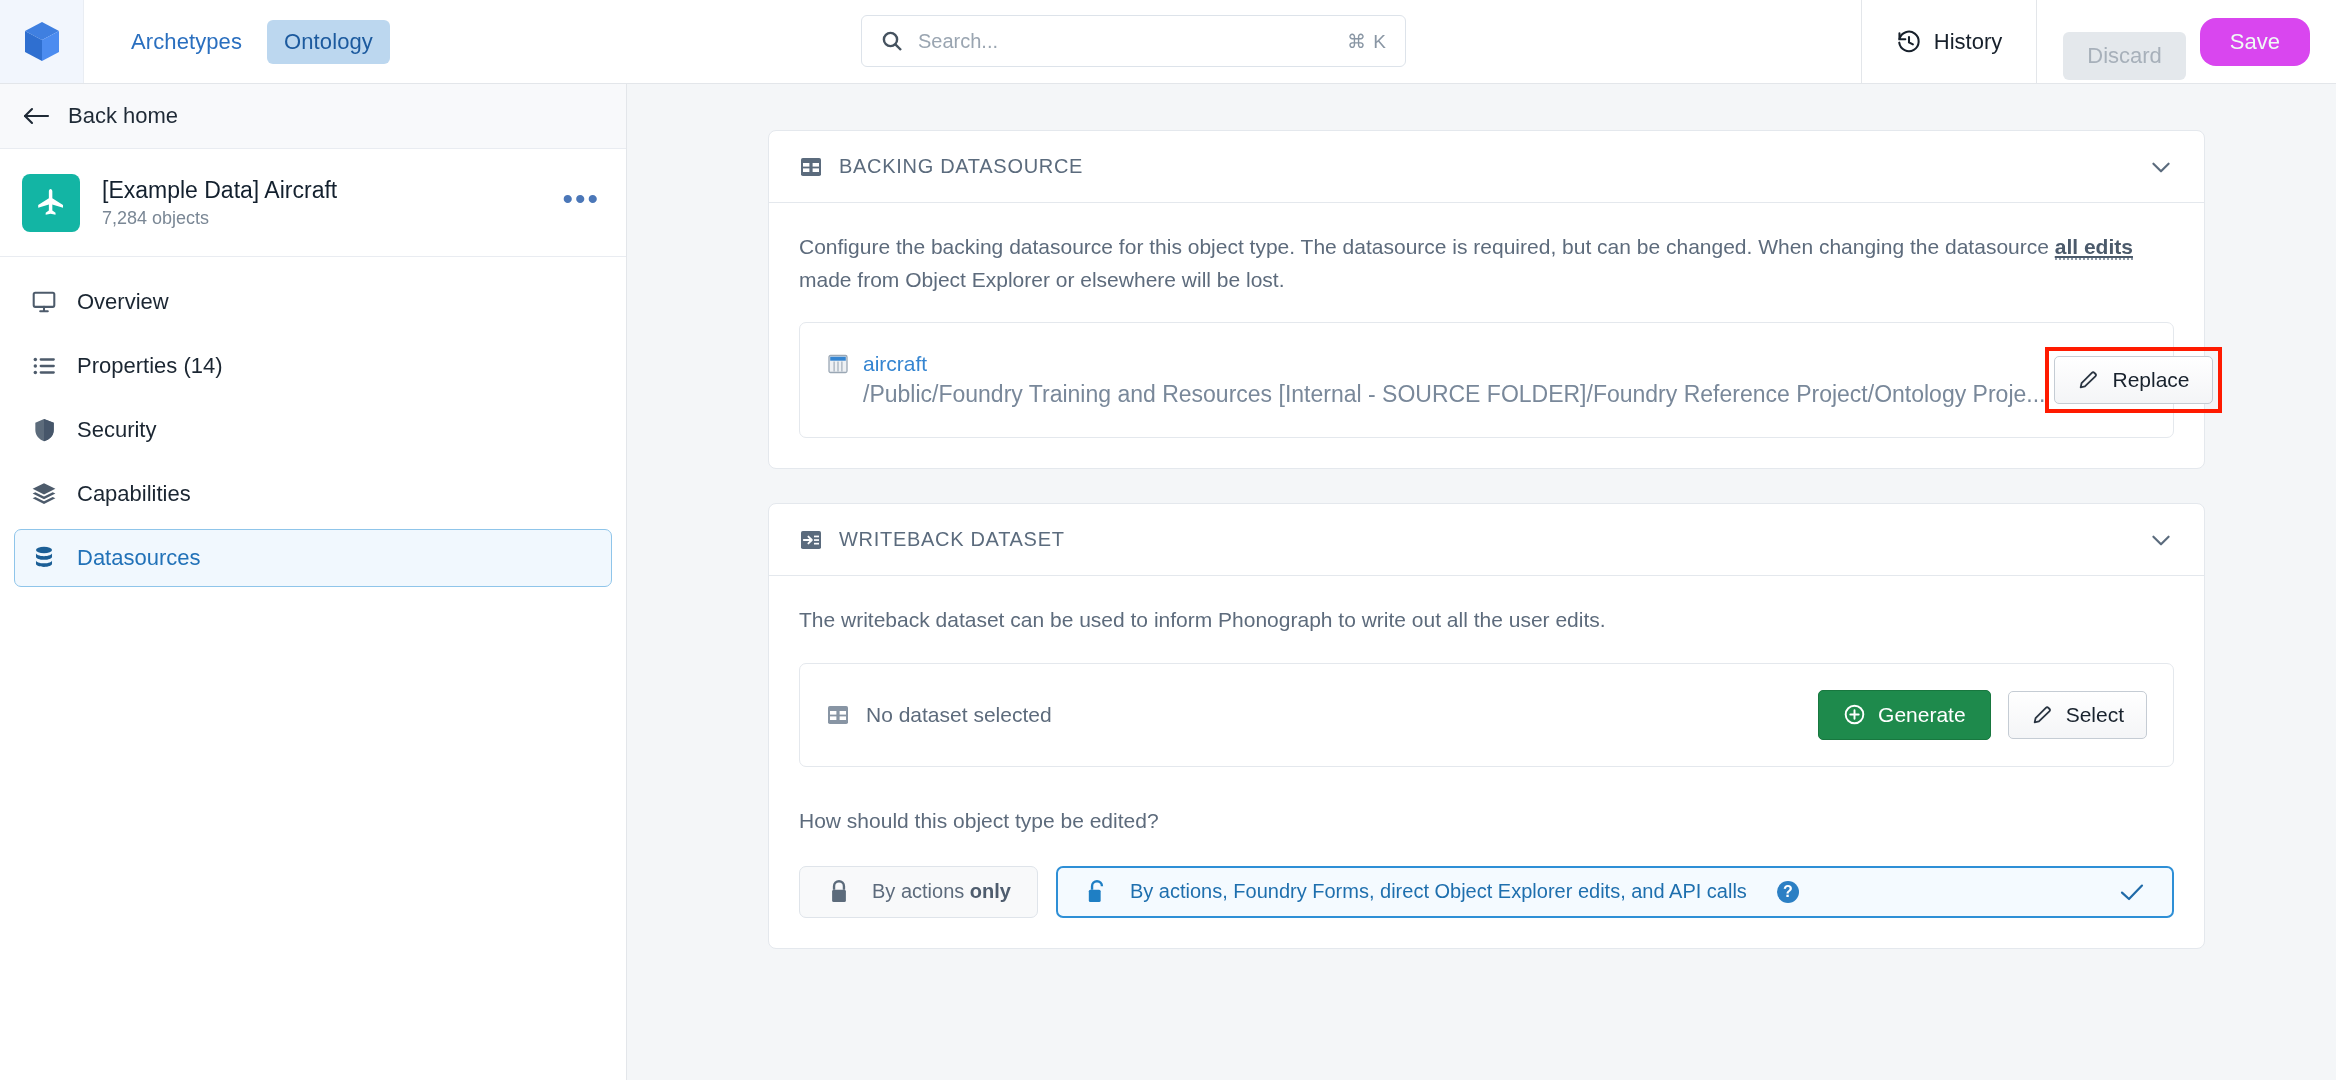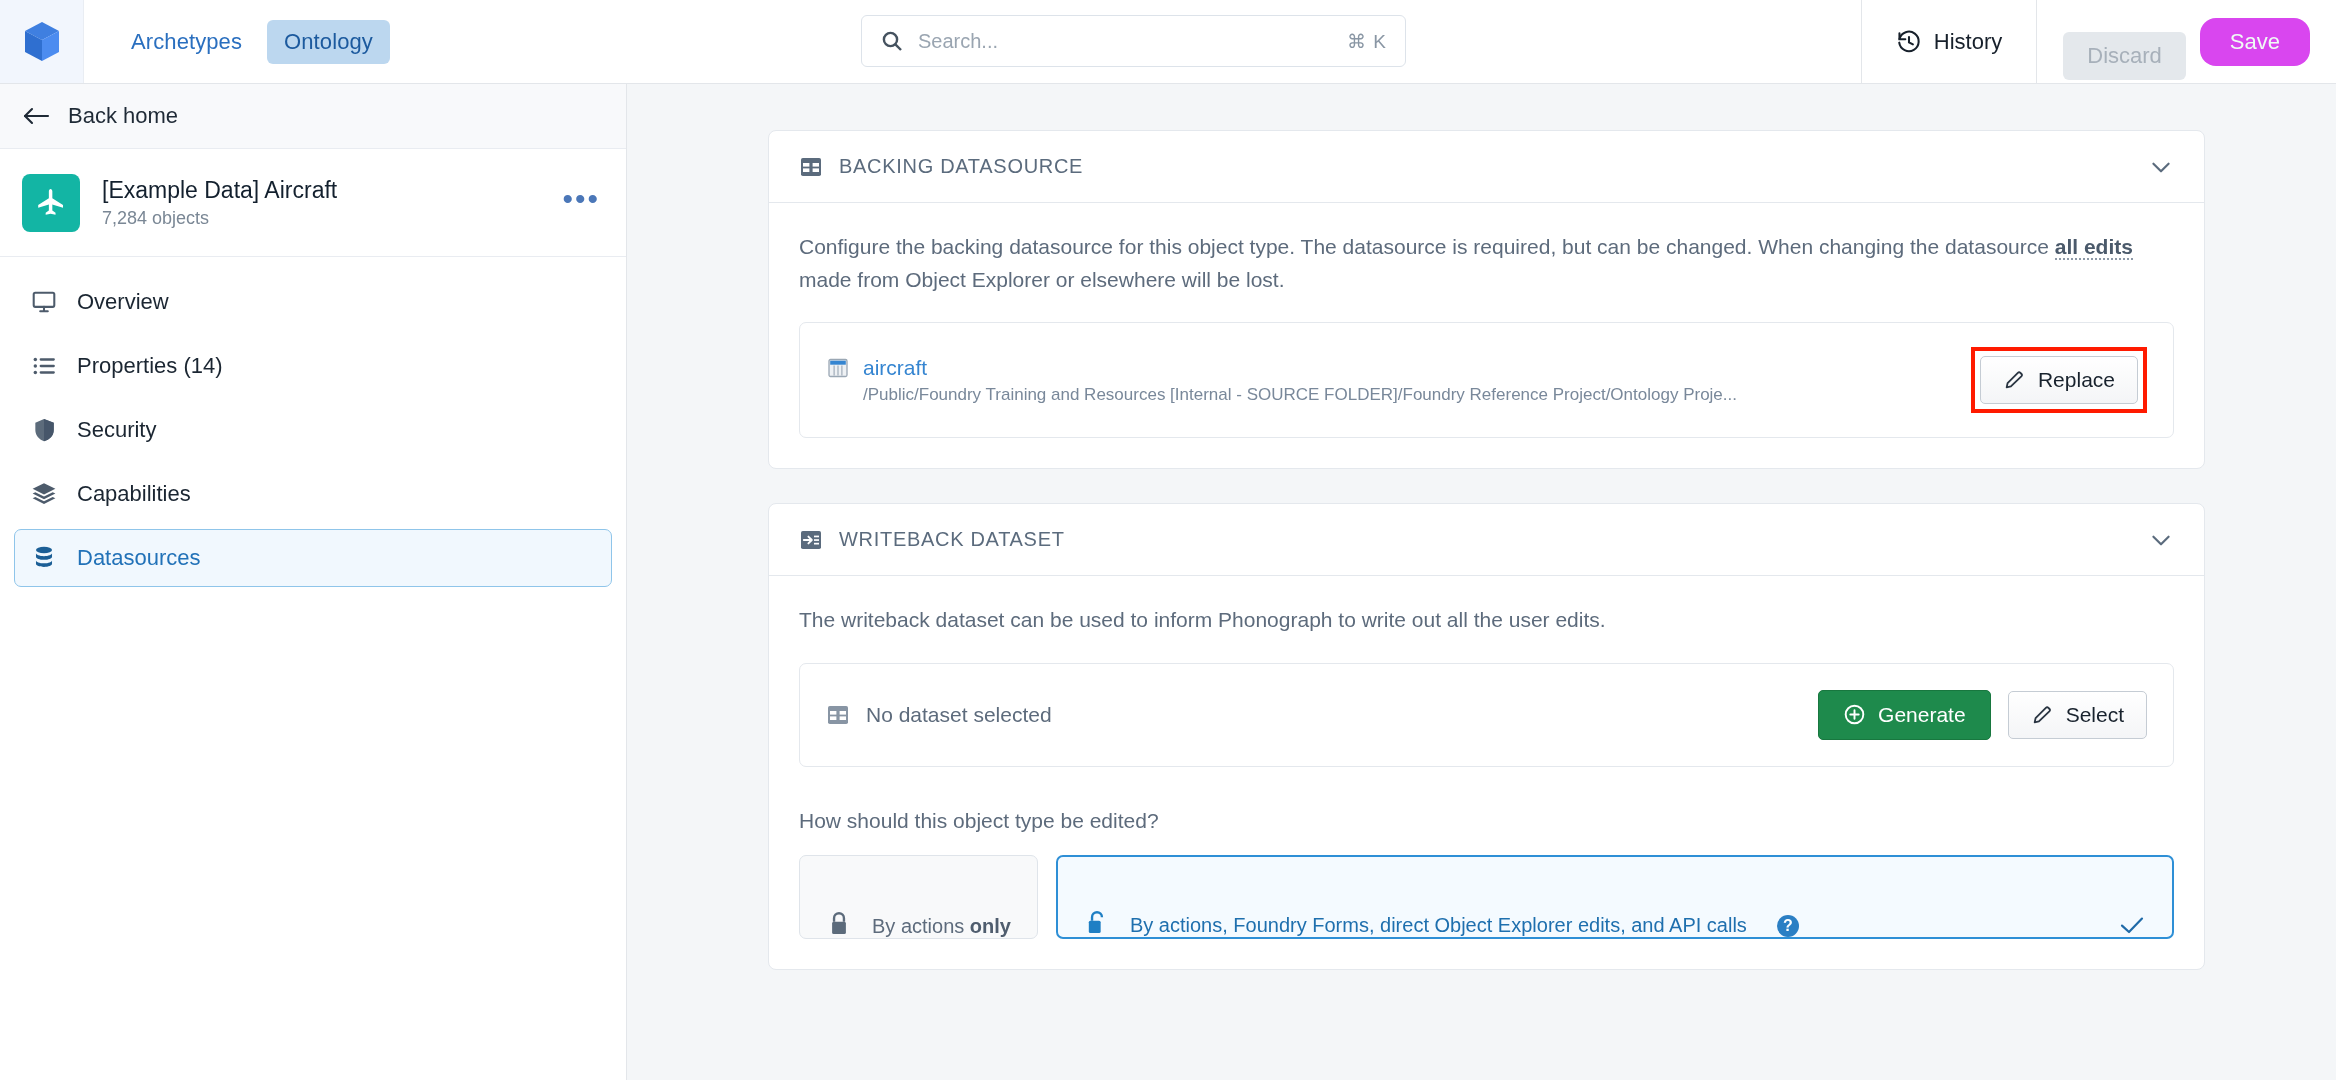--- a/index.html
+++ b/index.html
@@ -115,30 +115,30 @@
     height: 72px; display: flex; align-items: center; padding: 0 30px;
     border-bottom: 1px solid #e4e8ed;
   }
   .card-head .title {
     font-size: 20px; color: #5b6b7d; letter-spacing: .7px; margin-left: 16px;
     flex: 1; font-weight: 400;
   }
   .chev { cursor: pointer; }
   .card-body { padding: 28px 30px 30px 30px; }
   .desc { font-size: 21px; color: #5d6b7c; line-height: 1.55; }
-  .desc b { color: #4b5a6b; font-weight: 700; border-bottom: 2px dotted #8d99a7; }
+  .desc b { color: #4b5a6b; font-weight: 700; border-bottom: 2px dotted #8d99a7; text-decoration: underline; }
 
   .inner-box {
     border: 1px solid #e4e8ed; border-radius: 7px; margin-top: 26px;
     display: flex; align-items: center; padding: 24px 26px; min-height: 104px;
   }
   .ds-info { flex: 1; display: flex; flex-direction: column; }
   .ds-name-row { display: flex; align-items: center; gap: 13px; }
   .ds-name { font-size: 21px; color: #3585d1; cursor: pointer; }
-  .ds-path { font-size: 17px; color: #79889a; margin-top: 5px; margin-left: 37px;
+  .ds-path { font-size: 23px; color: #79889a; margin-top: 5px; margin-left: 37px;
              white-space: nowrap; overflow: hidden; }
 
   .replace-highlight {
     border: 4px solid #ff1a00; border-radius: 0; padding: 5px;
     display: inline-block;
   }
   .btn-outline {
     display: inline-flex; align-items: center; gap: 13px;
     background: linear-gradient(#ffffff,#f4f5f7);
     border: 1px solid #c5ccd4; border-radius: 5px;
@@ -152,22 +152,22 @@
     font-family: "Liberation Sans", sans-serif;
   }
   .wb-row-left { flex: 1; display: flex; align-items: center; gap: 16px; }
   .wb-none { font-size: 21px; color: #5d6b7c; }
   .wb-actions { display: flex; align-items: center; gap: 17px; }
 
   .edit-q { font-size: 21px; color: #5d6b7c; margin-top: 42px; }
   .choices { display: flex; gap: 18px; margin-top: 22px; }
   .choice {
     border: 1px solid #dfe4ea; border-radius: 7px; background: #f8f9fa;
-    display: flex; align-items: flex-end; padding: 0 26px; height: 84px;
-    cursor: pointer; gap: 20px;
+    display: flex; align-items: center; padding: 0 26px; height: 52px;
+    cursor: pointer; gap: 20px; margin-top: 11px;
   }
   .choice .ctext { font-size: 20px; color: #5d6b7c; white-space: nowrap; }
   .choice .ctext b { font-weight: 700; color: #4f5d6e; }
   .choice.sel {
     border: 2px solid #2e8fd6; background: #f4faff; flex: 1;
   }
   .choice.sel .ctext { color: #1e6fae; }
   .help-dot {
     width: 22px; height: 22px; border-radius: 50%; background: #2b7fc4;
     color: #fff; font-size: 16px; display: inline-flex; align-items: center;

